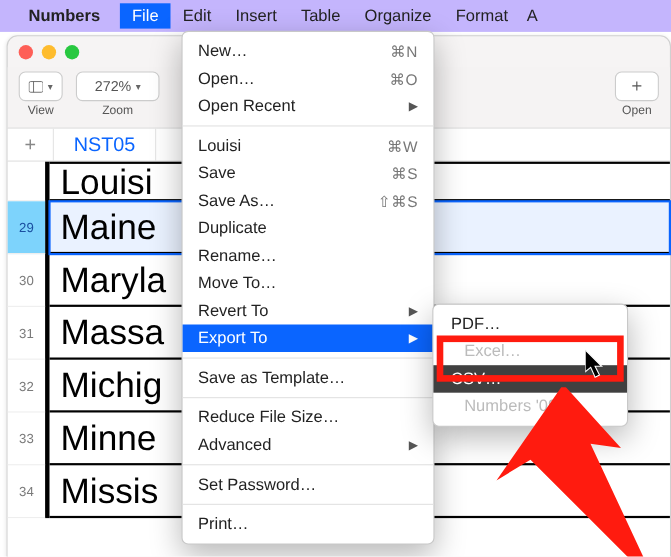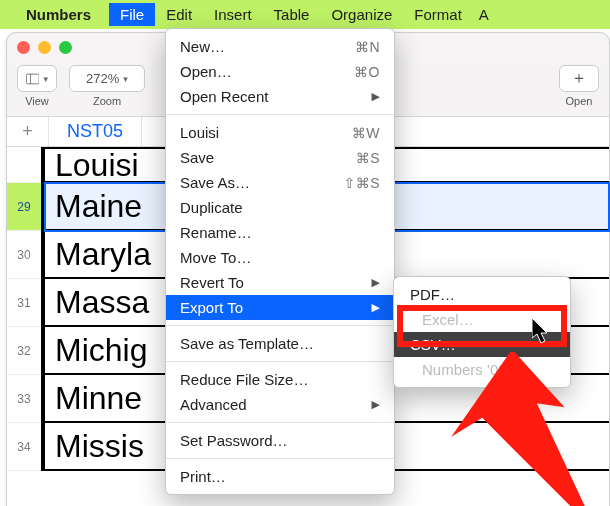--- a/index.html
+++ b/index.html
@@ -1,19 +1,19 @@
 <!DOCTYPE html>
 <html><head>
 <meta charset="utf-8">
 <style>
   * { box-sizing: border-box; margin: 0; padding: 0; font-family: -apple-system, "Helvetica Neue", Arial, sans-serif; }
   body { background: #fff; width: 610px; height: 506px; overflow: hidden; position: relative; }
 
   
-  .mac-menubar { height: 29px; background: #bef264; display: flex; align-items: center; padding: 0 10px; font-size: 15px; color: #222; }
+  .mac-menubar { height: 29px; background: #c4b5fd; display: flex; align-items: center; padding: 0 10px; font-size: 15px; color: #222; }
   .mac-menubar .apple { font-size: 17px; margin-right: 16px; }
   .mac-menubar .appname { font-weight: 700; margin-right: 18px; }
   .mac-menubar .mb-item { padding: 3px 11px; border-radius: 0; }
   .mac-menubar .mb-item.open { background: #0a65ff; color: #fff; }
 
   
   .doc-window { position: absolute; top: 32px; left: 6px; right: 0; border: 1px solid #d0d0d0; border-radius: 10px; background: #f6f4f4; box-shadow: 0 1px 4px rgba(0,0,0,0.1); }
   .titlebar { height: 28px; display: flex; align-items: center; padding: 0 10px; gap: 9px; }
   .traffic { display: flex; gap: 8px; }
   .tl { width: 13px; height: 13px; border-radius: 50%; }
@@ -60,21 +60,21 @@
   
   .red-box { position:absolute; left:397px; top:305px; width:170px; height:42px; border:6px solid #ff1b0f; z-index:70; pointer-events:none; }
 
   
   .big-arrow { position:absolute; left:440px; top:352px; width:170px; height:170px; z-index:65; pointer-events:none; }
 
   
   .cursor { position:absolute; left:532px; top:318px; z-index:80; pointer-events:none; }
 
   
-  .rownum.sel { background:#bef264; color:#1a4fa0; }
+  .rownum.sel { background:#7dd3fc; color:#1a4fa0; }
 </style>
 </head>
 <body>
 
 <div class="mac-menubar">
   <span class="apple"></span>
   <span class="appname">Numbers</span>
   <span class="mb-item open">File</span>
   <span class="mb-item">Edit</span>
   <span class="mb-item">Insert</span>

